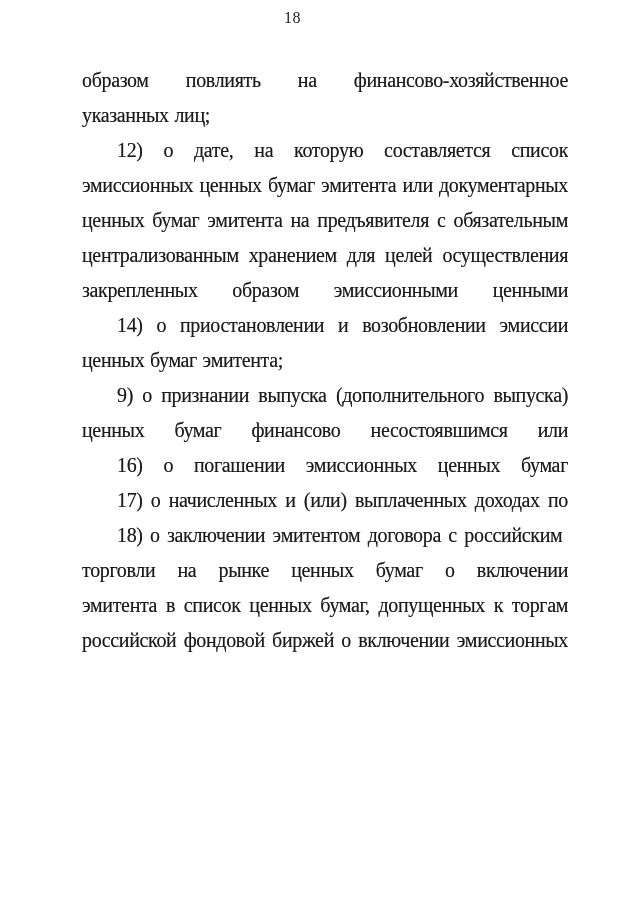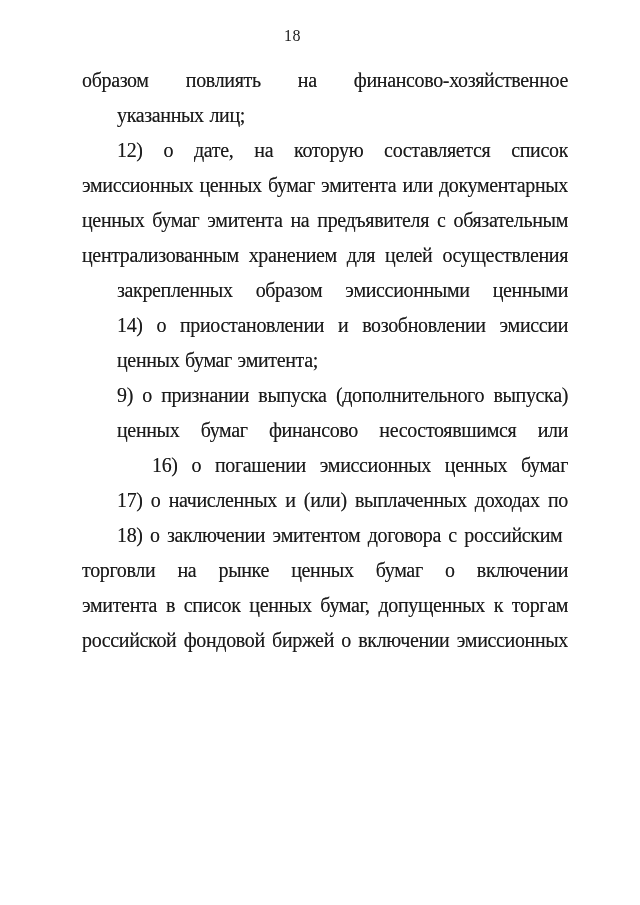--- a/index.html
+++ b/index.html
@@ -16,21 +16,21 @@
     color: #1b1b1b;
     overflow: hidden;
   }
   .page {
     position: absolute;
     inset: 0;
     background: #ffffff;
   }
   .page-number {
     position: absolute;
-    top: 18px;
+    top: 0;
     left: 0;
     width: 585px;
     height: 35px;
     line-height: 35px;
     text-align: center;
     font-size: 16px;
     letter-spacing: 0.5px;
   }
   .content {
     position: absolute;
@@ -52,21 +52,20 @@
     text-align-last: justify;
     overflow: hidden;
     white-space: normal;
     text-shadow: 0 0 0.5px rgba(20,20,20,0.55);
   }
   .line.indent {
     text-indent: 35px;
   }
   .line.end {
     text-align-last: left;
-    margin-left: 35px;
   }
 </style>
 </head>
 <body>
 
 <div class="page">
 
   <div class="page-number">18</div>
 
   <div class="content">

